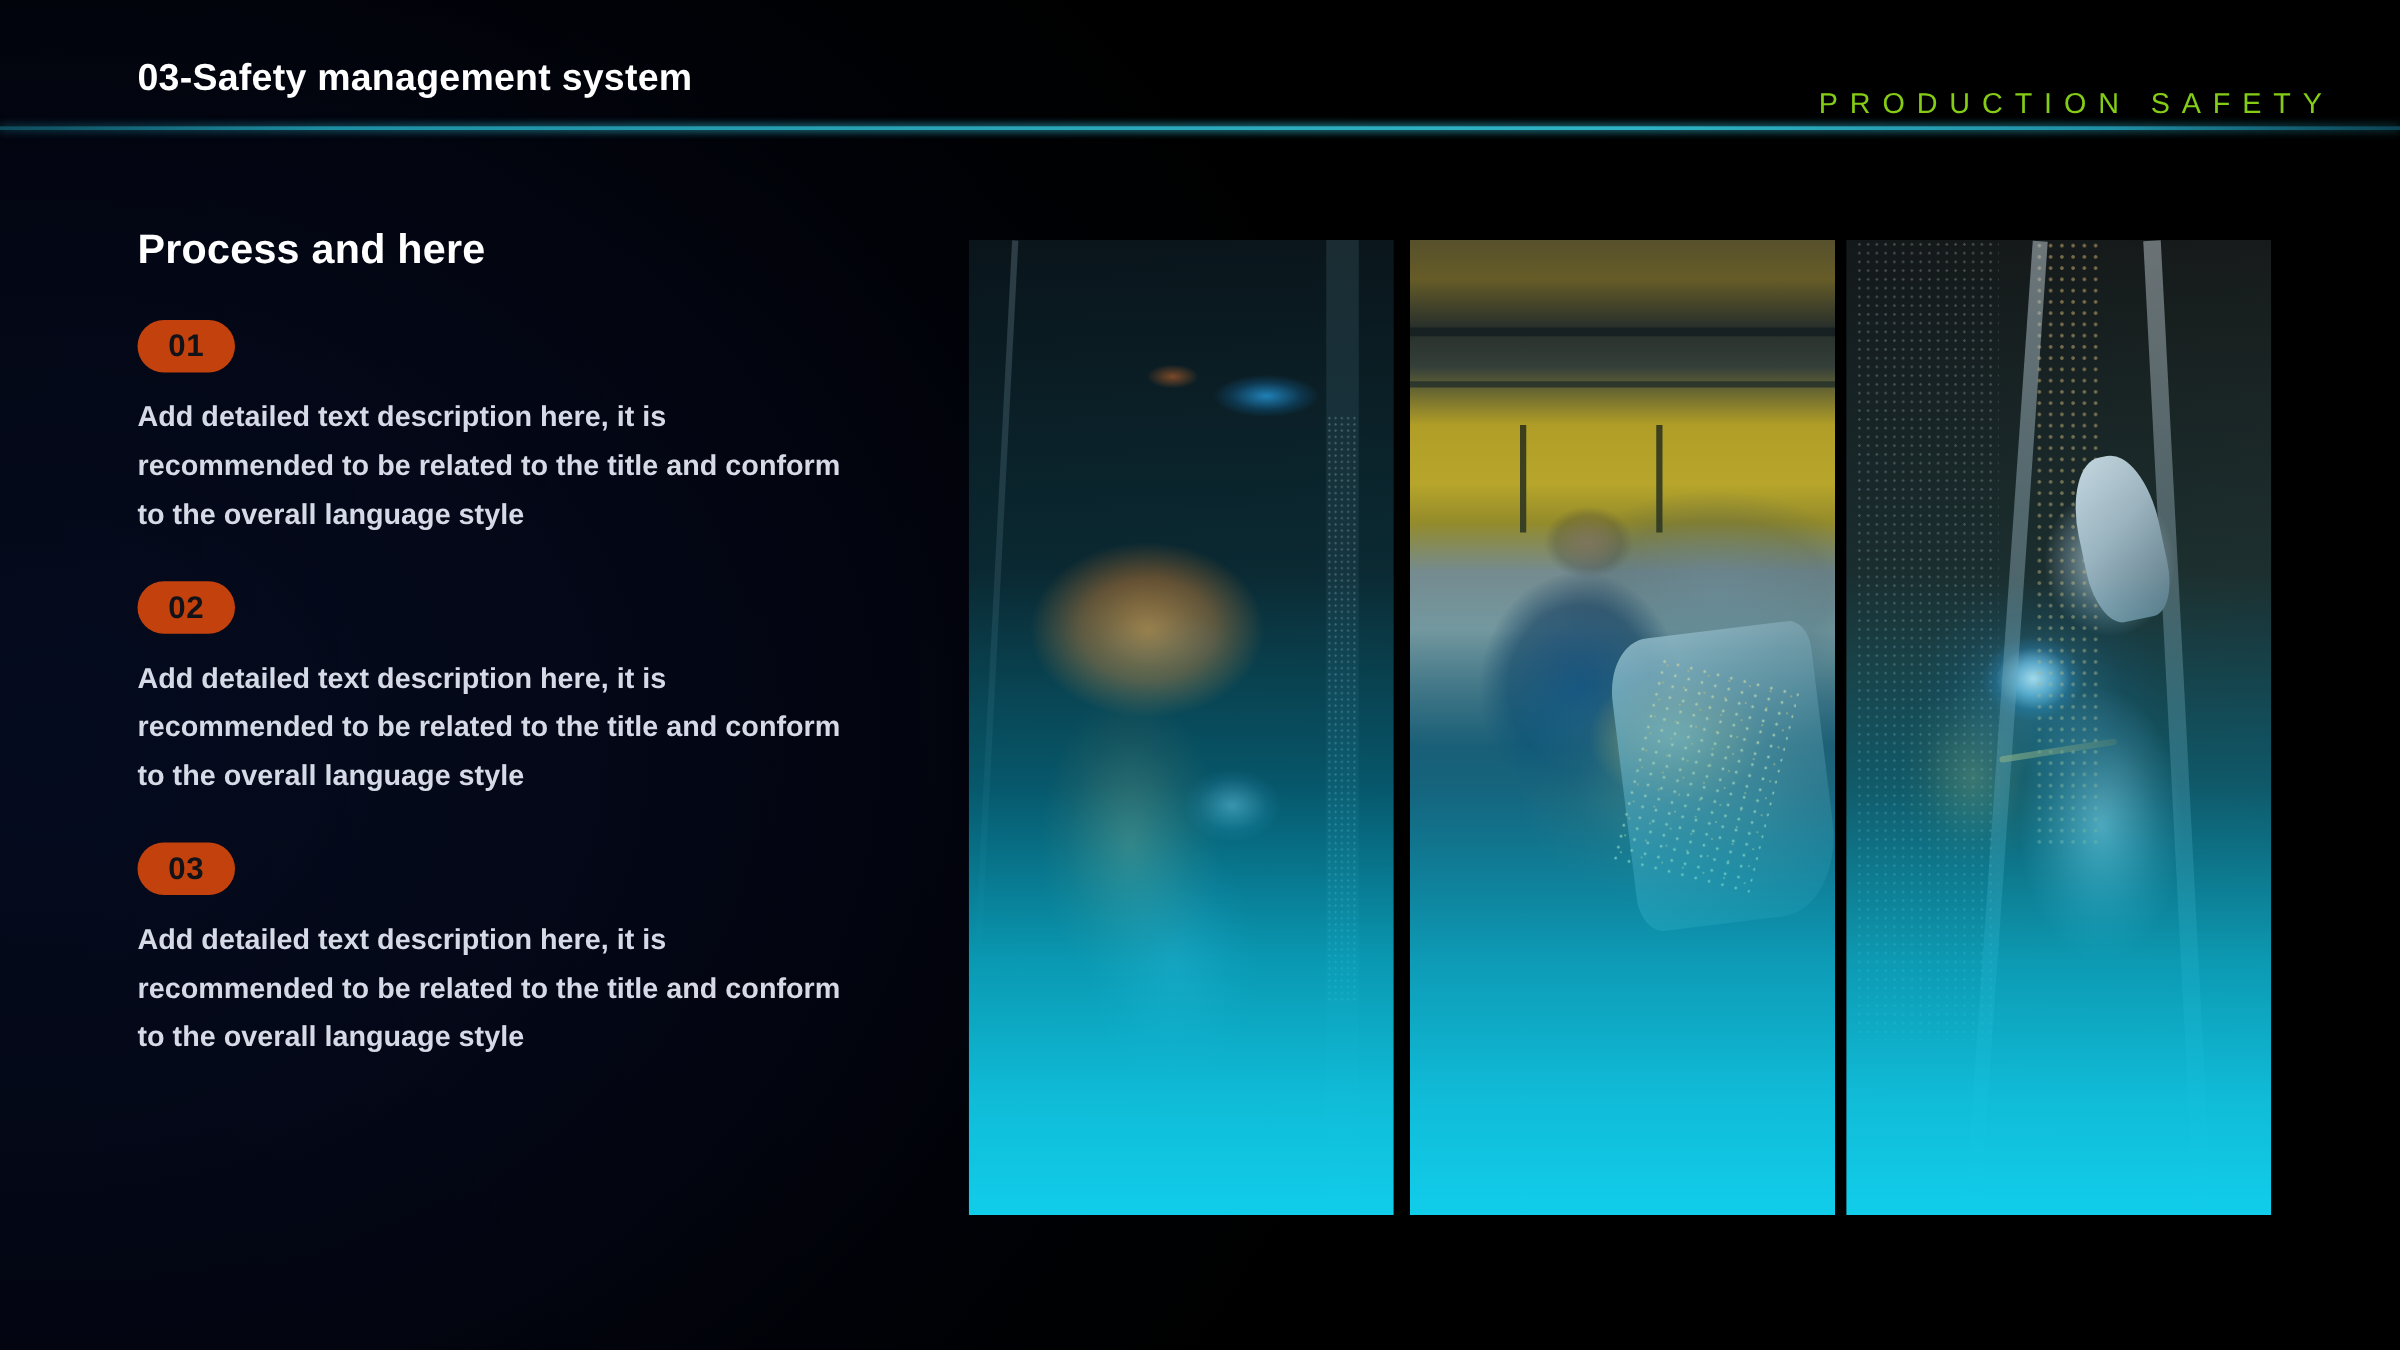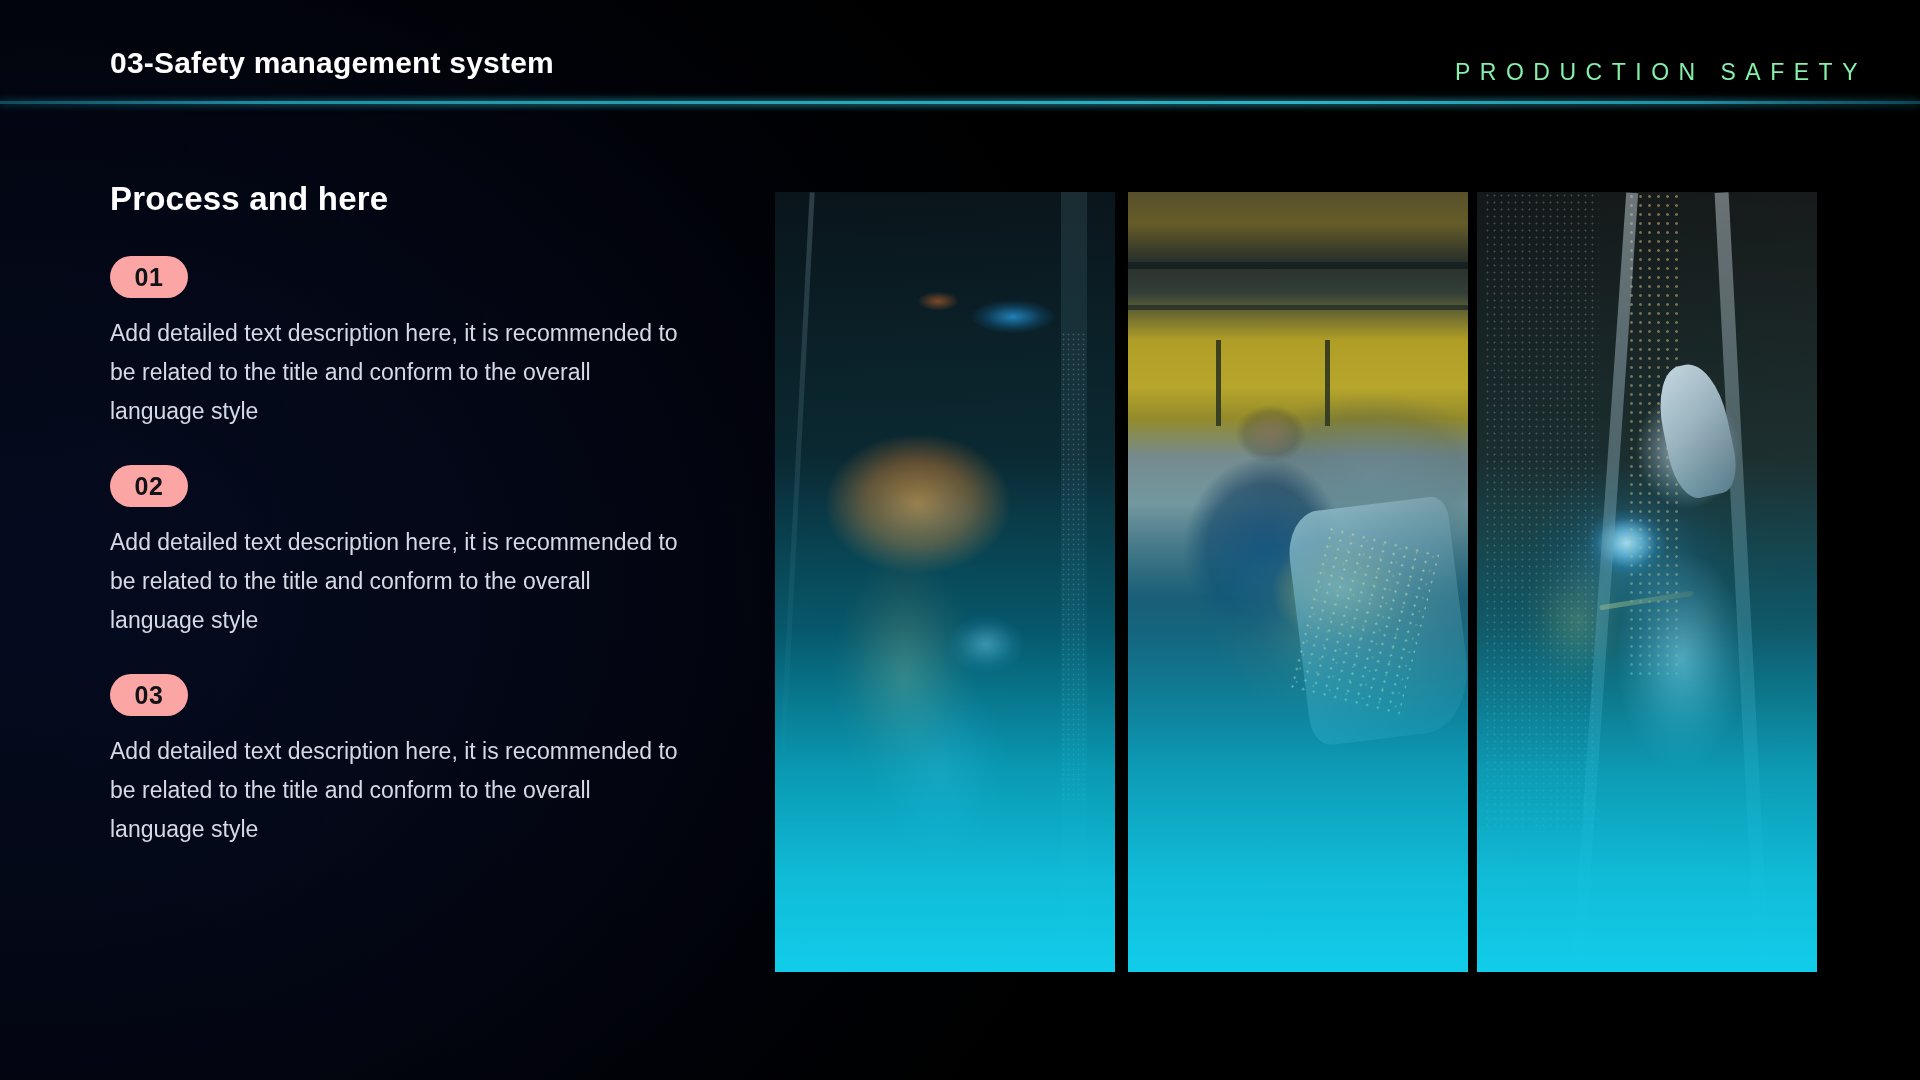--- a/index.html
+++ b/index.html
@@ -29,22 +29,22 @@
   
   .header{
     position:absolute; left:0; top:0; width:1920px; height:104px;padding-left:22px;
   }
   .header-title{
     position:absolute; left:110px; top:46px;
     font-size:30px; font-weight:bold; color:#ffffff;
     letter-spacing:.2px;
   }
   .header-eyebrow{
-    position:absolute; right:53px; top:59px;
-    font-size:23px; font-weight:500; color:#86efac;
+    position:absolute; right:53px; top:69px;
+    font-size:23px; font-weight:500; color:#84cc16;
     letter-spacing:9.5px;
   }
   .header-rule{
     position:absolute; left:0; top:101px; width:1920px; height:3px;
     background:linear-gradient(90deg,#0e4b5c 0%, #1d8fa4 14%, #2aa5b8 42%, #2fb3c6 68%, #1f8fa6 88%, #0c4355 100%);
     box-shadow:0 0 8px rgba(45,175,198,.55);
   }
   .header-rule-glow{
     position:absolute; left:0; top:99px; width:1920px; height:7px;
     background:linear-gradient(90deg,rgba(42,165,184,0) 0%, rgba(42,165,184,.35) 25%, rgba(47,179,198,.45) 55%, rgba(42,165,184,.3) 85%, rgba(42,165,184,0) 100%);
@@ -55,30 +55,30 @@
   .left-col{ position:absolute; left:110px; top:180px; width:600px; }
   .section-heading{
     font-size:33px; font-weight:bold; color:#ffffff;
     letter-spacing:.2px; margin-bottom:38px;
   }
   .step-block{ margin-bottom:34px; }
   .step-block:last-child{ margin-bottom:0; }
   .badge{
     display:inline-flex; align-items:center; justify-content:center;
     width:78px; height:42px; border-radius:21px;
-    background:#fca5a5;
+    background:#c2410c;
     color:#111318; font-size:25px; font-weight:bold;
     letter-spacing:.5px;
   }
   .step-text{
     margin-top:16px;
     width:572px;
     font-size:23px; line-height:39px;
     color:#d6dae6;
-    font-weight:400;
+    font-weight:700;
   }
 
   
   .cards{ position:absolute; left:0; top:0; width:1920px; height:1080px; }
   .card{
     position:absolute;
     overflow:hidden;
     background:#05070d;
   }
   .card .photo{ position:absolute; inset:0; overflow:hidden; }

